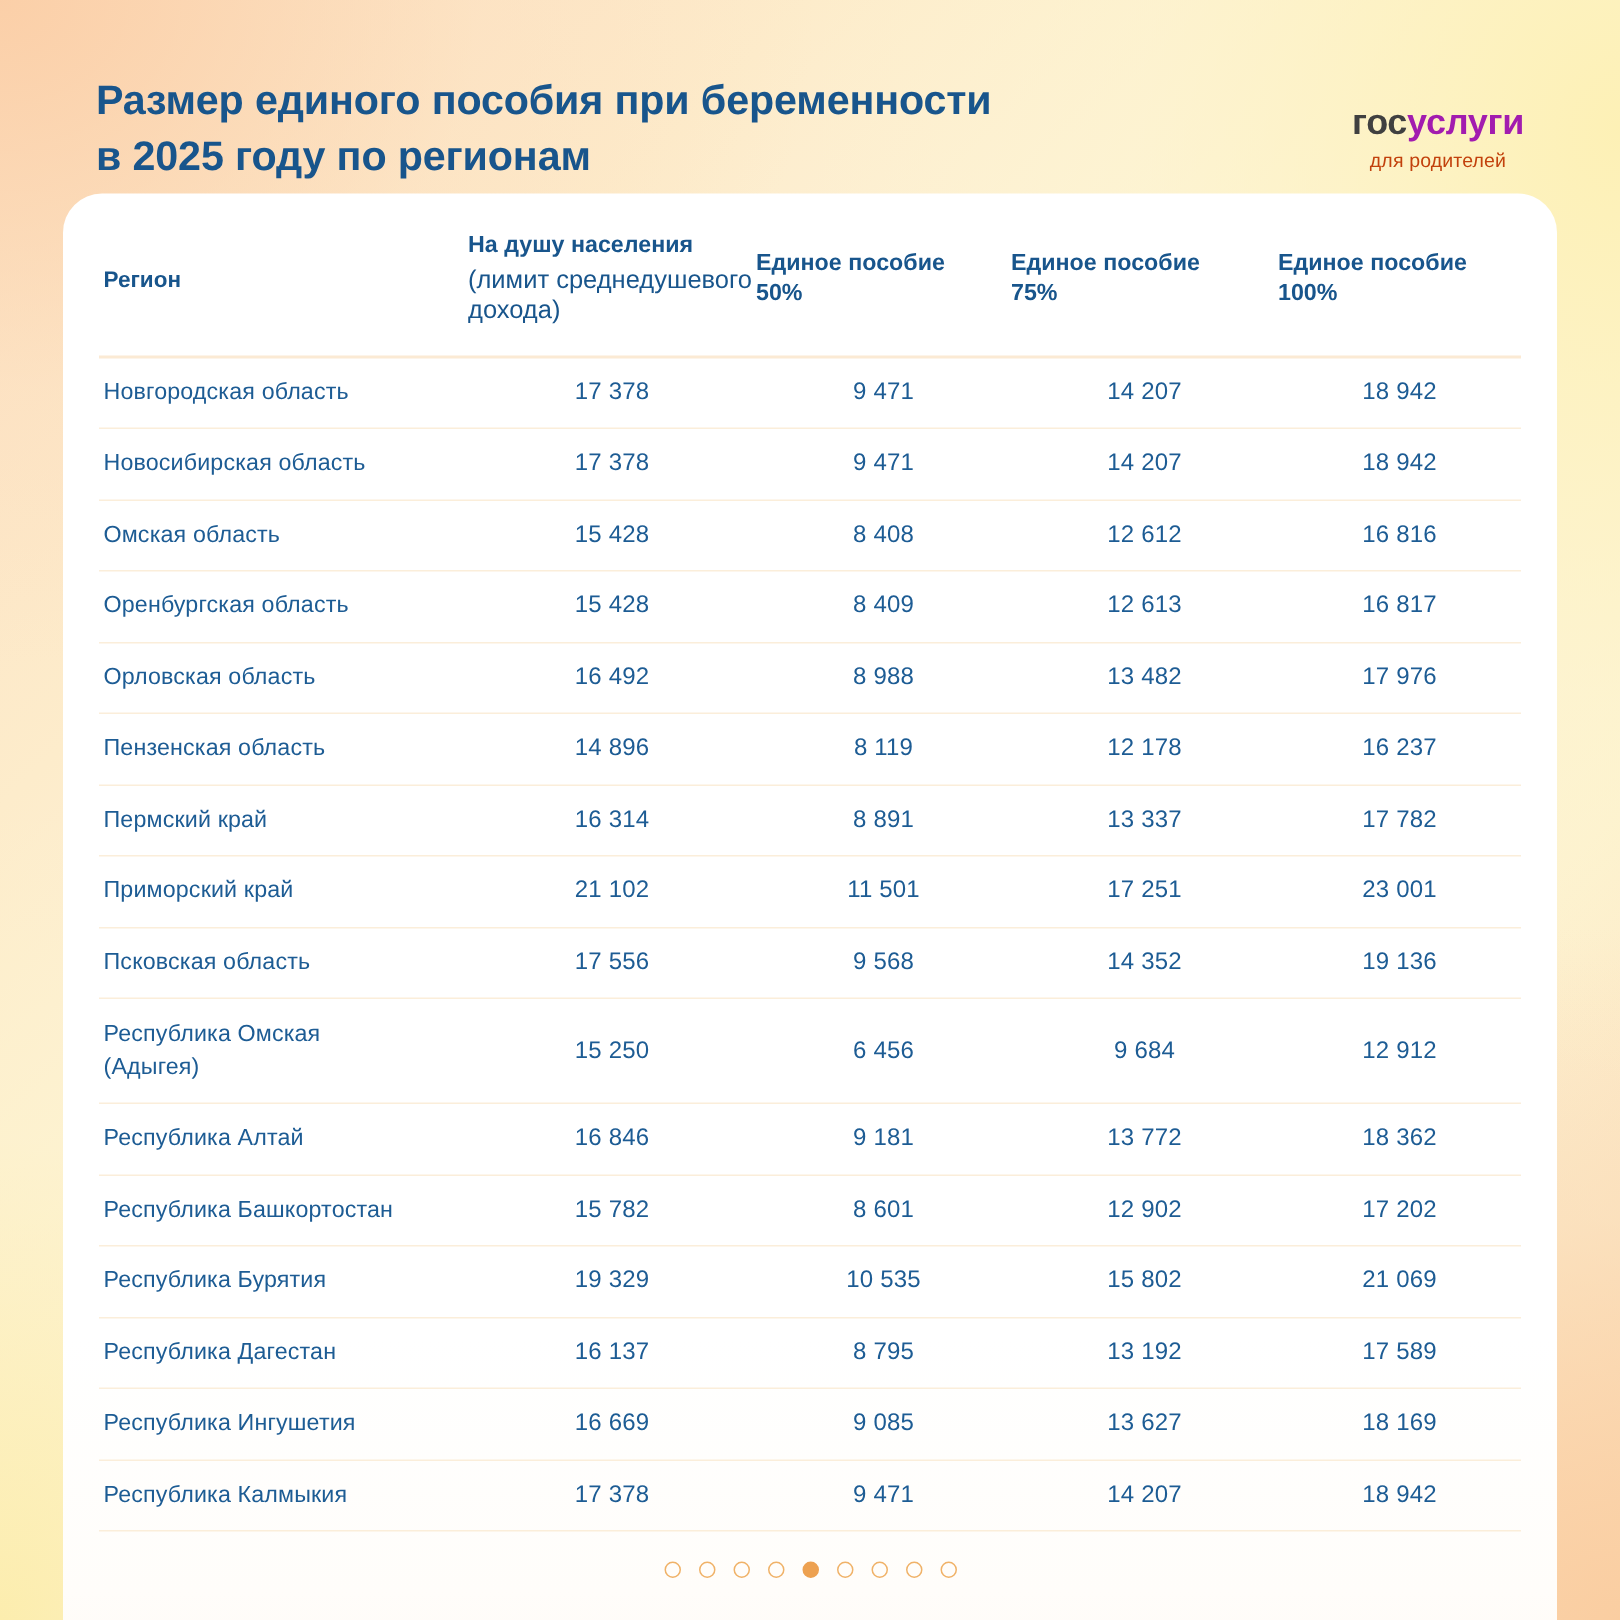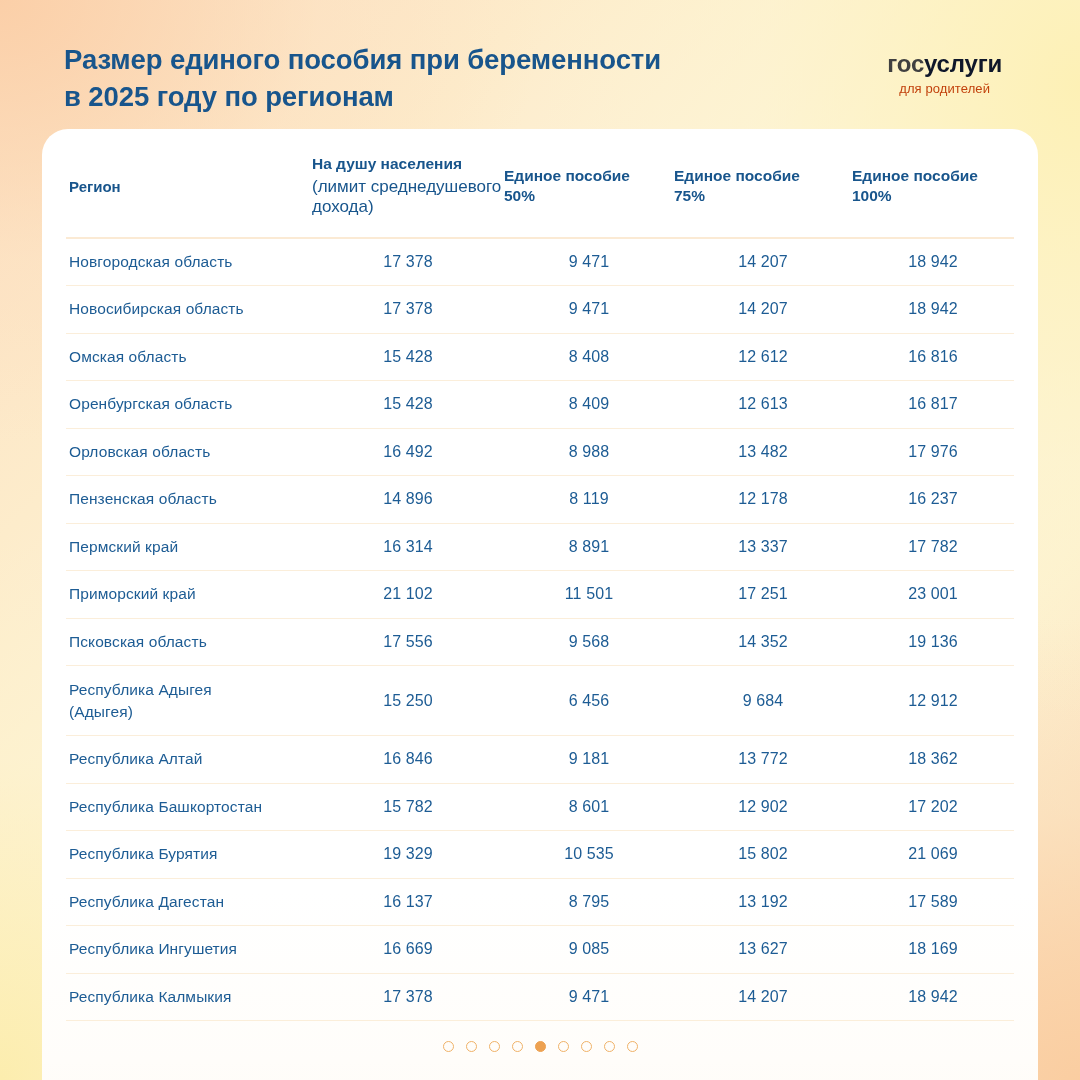--- a/index.html
+++ b/index.html
@@ -25,24 +25,24 @@
   
   .page {
     position: absolute;
     inset: 0;
   }
 
   .header {
     position: absolute;
     left: 38px;
     top: 30px;
-    right: 56px;
+    right: 42px;
     height: 100px;
     display: flex;
-    align-items: flex-start;
+    align-items: center;
     justify-content: space-between;
   }
 
   .title {
     color: #18558c;
     font-size: 27.5px;
     font-weight: bold;
     line-height: 1.33;
     letter-spacing: -0.1px;
     padding-left: 26px;
@@ -56,21 +56,21 @@
     padding-right: 22px;
     text-align: center;
     line-height: 1;
   }
   .logo-main {
     font-size: 24px;
     font-weight: bold;
     letter-spacing: -0.2px;
   }
   .logo-gos { color: #404040; }
-  .logo-uslugi { color: #0f172a; margin-top: 12px; }
+  .logo-uslugi { color: #a21caf; margin-top: 12px; }
   .logo-sub {
     margin-top: 6px;
     font-size: 13px;
     color: #c2410c;
     letter-spacing: 0.1px;
   }
 
   
   .card {
     position: absolute;
@@ -271,21 +271,21 @@
             <td>23 001</td>
           </tr>
           <tr>
             <td class="region"><span>Псковская область</span></td>
             <td>17 556</td>
             <td>9 568</td>
             <td>14 352</td>
             <td>19 136</td>
           </tr>
           <tr class="tall">
-            <td class="region"><span>Республика Адыгея</span><br><span>(Адыгея)</span></td>
+            <td class="region"><span>Республика Омская</span><br><span>(Адыгея)</span></td>
             <td>15 250</td>
             <td>6 456</td>
             <td>9 684</td>
             <td>12 912</td>
           </tr>
           <tr>
             <td class="region"><span>Республика Алтай</span></td>
             <td>16 846</td>
             <td>9 181</td>
             <td>13 772</td>

